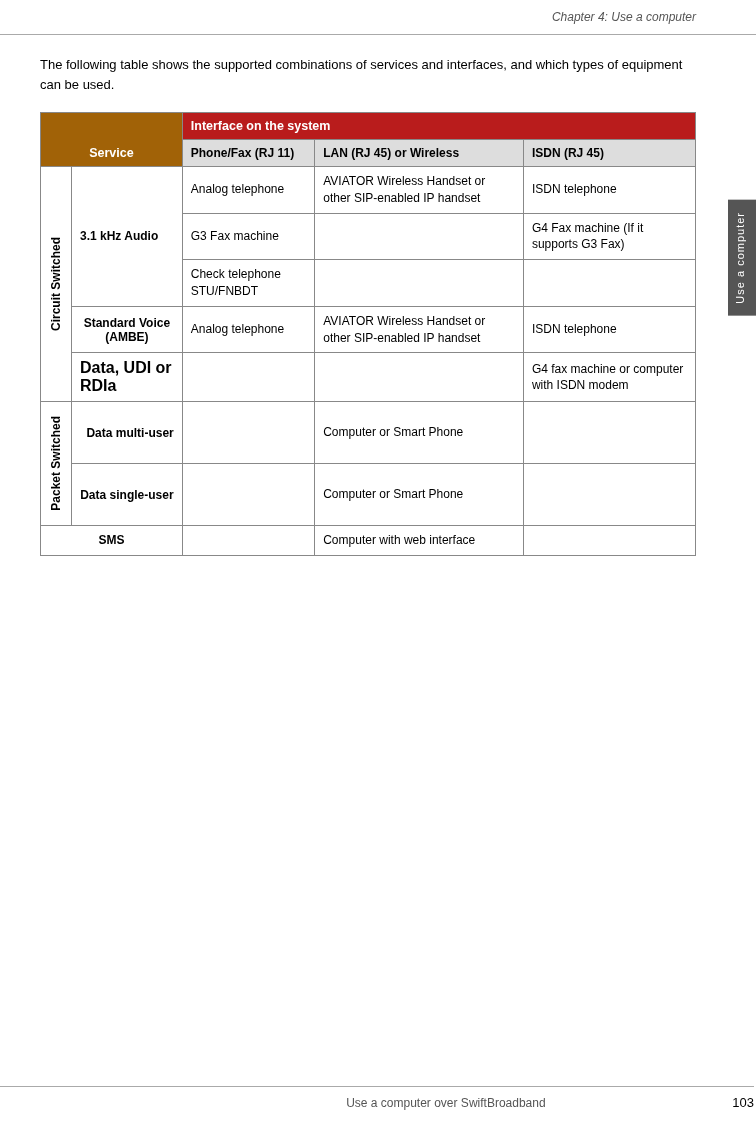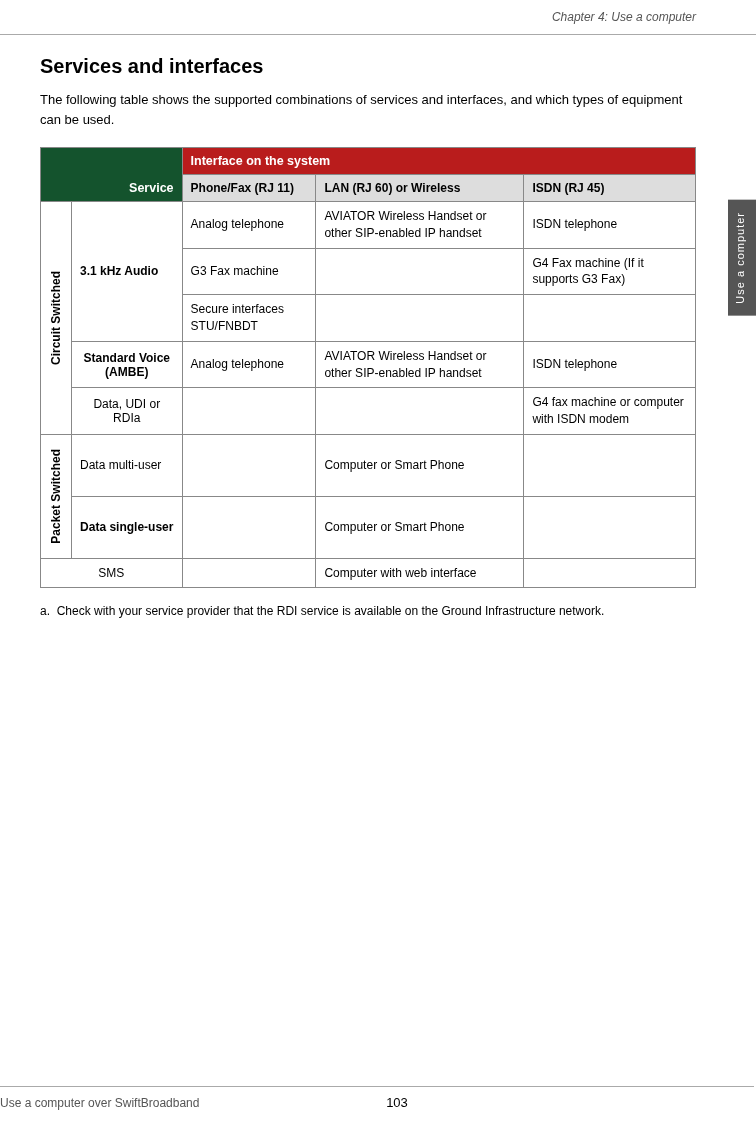--- a/index.html
+++ b/index.html
@@ -69,24 +69,24 @@
     }
 
     .header-row-top th {
       background: #b91c1c;
       color: #fff;
       font-weight: bold;
       text-align: center;
     }
 
     .header-row-top .service-cell {
-      background: #14532d;
+      background: #a16207;
       color: #fff;
       font-weight: bold;
-      text-align: right;
+      text-align: center;
       vertical-align: bottom;
     }
 
     .sub-header-row th {
       background: #ddd;
       font-weight: bold;
       text-align: center;
       font-size: 12px;
     }
 
@@ -104,21 +104,21 @@
       font-size: 12px;
       margin-top: 14px;
       line-height: 1.5;
     }
 
     .page-footer {
       position: absolute;
       bottom: 20px;
       left: 0;
       right: 2px;
-      text-align: left;
+      text-align: right;
       font-size: 12px;
       color: #555;
       border-top: 1px solid #aaa;
       padding-top: 8px;
     }
 
     .footer-page-num {
       font-size: 13px;
       color: #000;
     }
@@ -128,100 +128,93 @@
 
 <div class="page-header">
   <span>Chapter 4:  Use a computer</span>
 </div>
 
 <div class="sidebar-tab">
   <span>Use a computer</span>
 </div>
 
 <div class="main-content">
-  <div class="section-title">
-    <span>Services and interfaces</span>
-  </div>
   <p class="intro-text">
     <span>The following table shows the supported combinations of services and interfaces, and which types of equipment can be used.</span>
   </p>
 
   <table class="services-table">
     <thead>
       <tr class="header-row-top">
         <th class="service-cell" rowspan="2" colspan="2">
           <span>Service</span>
         </th>
         <th colspan="3">
           <span>Interface on the system</span>
         </th>
       </tr>
       <tr class="sub-header-row">
         <th><span>Phone/Fax (RJ 11)</span></th>
-        <th><span>LAN (RJ 60) or Wireless</span></th>
+        <th><span>LAN (RJ 45) or Wireless</span></th>
         <th><span>ISDN (RJ 45)</span></th>
       </tr>
     </thead>
     <tbody id="table-body">
     <tr>
           <td rowspan="5" style="text-align: center; font-weight: bold; font-size: 12px; padding: 6px 4px;">
             <div class="rotated-cell">Circuit Switched</div>
           </td>
           <td rowspan="3" style="text-align: left; font-weight: bold; font-size: 12px;">3.1 kHz Audio</td>
           <td style="font-size: 12px; line-height: 1.4;">Analog telephone</td>
           <td style="font-size: 12px; line-height: 1.4;">AVIATOR Wireless Handset or other SIP-enabled IP handset</td>
           <td style="font-size: 12px; line-height: 1.4;">ISDN telephone</td>
         </tr>
         <tr>
           <td style="font-size: 12px; line-height: 1.4; margin-left: 31px;">G3 Fax machine</td>
           <td style="font-size: 12px; line-height: 1.4;"></td>
           <td style="font-size: 12px; line-height: 1.4;">G4 Fax machine (If it supports G3 Fax)</td>
         </tr>
         <tr>
-          <td style="font-size: 12px; line-height: 1.4;">Secure interfaces STU/FNBDT</td>
+          <td style="font-size: 12px; line-height: 1.4;">Check telephone STU/FNBDT</td>
           <td style="font-size: 12px; line-height: 1.4;"></td>
           <td style="font-size: 12px; line-height: 1.4;"></td>
         </tr>
         <tr>
           <td rowspan="1" style="text-align: center; font-weight: bold; font-size: 12px;">Standard Voice (AMBE)</td>
           <td style="font-size: 12px; line-height: 1.4;">Analog telephone</td>
           <td style="font-size: 12px; line-height: 1.4;">AVIATOR Wireless Handset or other SIP-enabled IP handset</td>
           <td style="font-size: 12px; line-height: 1.4;">ISDN telephone</td>
         </tr>
         <tr>
-          <td rowspan="1" style="text-align: center; font-weight: normal; font-size: 12px;">Data, UDI or RDIa</td>
+          <td rowspan="1" style="font-weight: bold; font-size: 16px;">Data, UDI or RDIa</td>
           <td style="font-size: 12px; line-height: 1.4;"></td>
           <td style="font-size: 12px; line-height: 1.4;"></td>
           <td style="font-size: 12px; line-height: 1.4;">G4 fax machine or computer with ISDN modem</td>
         </tr>
         <tr>
           <td rowspan="2" style="text-align: center; font-weight: bold; font-size: 12px; padding: 6px 4px;">
             <div class="rotated-cell">Packet Switched</div>
           </td>
-          <td rowspan="1" style="text-align: left; font-weight: normal; font-size: 12px;">Data multi-user</td>
+          <td rowspan="1" style="text-align: right; font-weight: bold; font-size: 12px;">Data multi-user</td>
           <td style="font-size: 12px; line-height: 1.4;"></td>
           <td style="font-size: 12px; line-height: 1.4;">Computer or Smart Phone</td>
           <td style="font-size: 12px; line-height: 1.4;"></td>
         </tr>
         <tr>
           <td rowspan="1" style="text-align: center; font-weight: bold; font-size: 12px;">Data single-user</td>
           <td style="font-size: 12px; line-height: 1.4;"></td>
           <td style="font-size: 12px; line-height: 1.4;">Computer or Smart Phone</td>
           <td style="font-size: 12px; line-height: 1.4;"></td>
         </tr>
         <tr>
-          <td rowspan="1" colspan="2" style="text-align: center; font-weight: normal; font-size: 12px; padding: 6px 4px;">SMS</td>
+          <td rowspan="1" colspan="2" style="text-align: center; font-weight: bold; font-size: 12px; padding: 6px 4px;">SMS</td>
           <td style="font-size: 12px; line-height: 1.4;"></td>
           <td style="font-size: 12px; line-height: 1.4;">Computer with web interface</td>
           <td style="font-size: 12px; line-height: 1.4;"></td>
         </tr>
       </tbody>
   </table>
 
-  <div class="footnote">
-    <span>a.</span>&nbsp;
-    <span>Check with your service provider that the RDI service is available on the Ground Infrastructure network.</span>
-  </div>
 </div>
 
 <div class="page-footer">
   <span>Use a computer over SwiftBroadband</span>&nbsp;&nbsp;&nbsp;&nbsp;&nbsp;&nbsp;&nbsp;&nbsp;&nbsp;&nbsp;&nbsp;&nbsp;&nbsp;&nbsp;&nbsp;&nbsp;&nbsp;&nbsp;&nbsp;&nbsp;&nbsp;&nbsp;&nbsp;&nbsp;&nbsp;&nbsp;&nbsp;&nbsp;&nbsp;&nbsp;&nbsp;&nbsp;&nbsp;&nbsp;&nbsp;&nbsp;&nbsp;&nbsp;&nbsp;&nbsp;&nbsp;&nbsp;&nbsp;&nbsp;&nbsp;&nbsp;&nbsp;&nbsp;&nbsp;&nbsp;&nbsp;&nbsp;&nbsp;&nbsp;&nbsp;&nbsp;<span class="footer-page-num">103</span>
 </div>
 
 </body></html>

